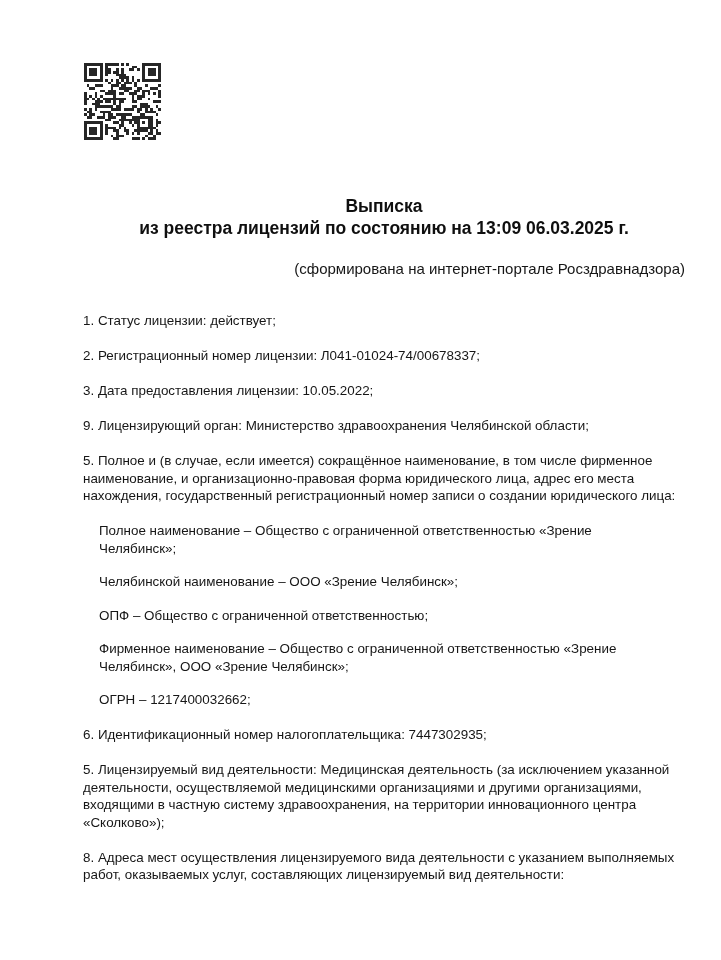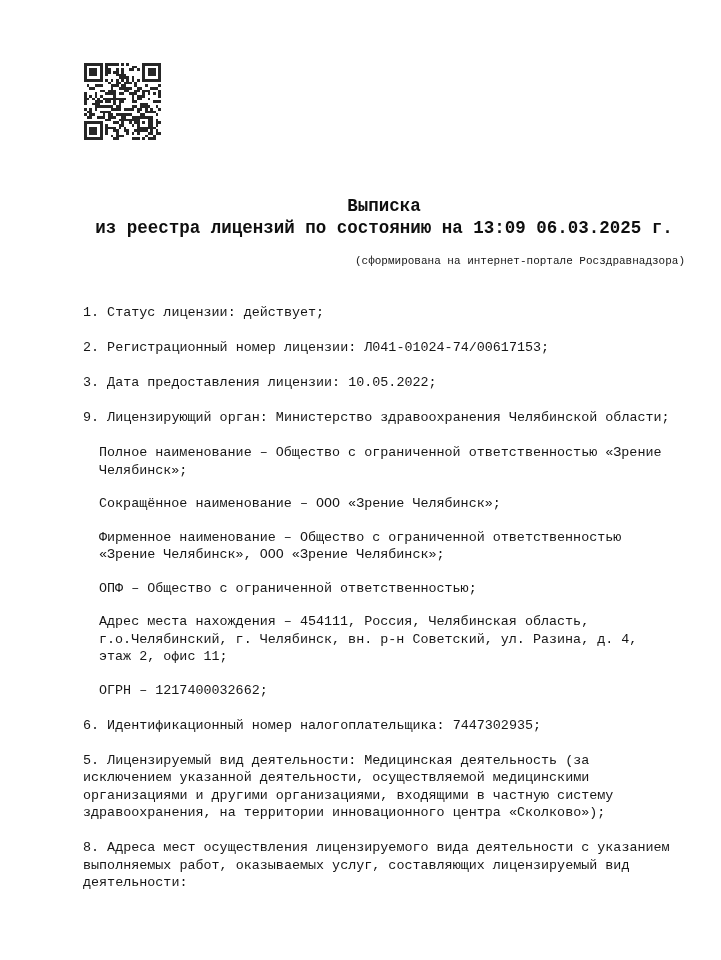--- a/index.html
+++ b/index.html
@@ -1,21 +1,21 @@
 <!DOCTYPE html>
 <html lang="ru"><head>
 <meta charset="utf-8">
 <style>
   html, body { margin: 0; padding: 0; background: #ffffff; }
   .page {
     position: relative;
     width: 721px;
     height: 960px;
     background: #ffffff;
-    font-family: Liberation Mono, monospace;
+    font-family: Liberation Sans, sans-serif;
     color: #161616;
     overflow: hidden;
   }
   .qr {
     position: absolute;
     left: 84px;
     top: 63px;
     width: 77px;
     height: 77px;
   }
@@ -30,23 +30,23 @@
   }
   .doc-title {
     text-align: center;
     font-weight: bold;
     font-size: 17.5px;
     line-height: 21.5px;
     color: #0f0f0f;
   }
   .note {
     text-align: right;
-    font-size: 11px;
+    font-size: 15px;
     line-height: 14px;
-    margin-top: 15px;
+    margin-top: 23px;
   }
   .para { margin: 36px 0 0 0; }
   .para ~ .para { margin-top: 17.5px; }
   .org-line { margin: 16px; }
 </style>
 </head>
 <body>
 
 <div class="page">
 
@@ -466,33 +466,33 @@
 
     <div class="doc-title">
       <div>Выписка</div>
       <div>из реестра лицензий по состоянию на 13:09 06.03.2025 г.</div>
     </div>
 
     <div class="note">(сформирована на интернет-портале Росздравнадзора)</div>
 
     <p class="para">1. Статус лицензии: действует;</p>
 
-    <p class="para">2. Регистрационный номер лицензии: Л041-01024-74/00617153;</p>
+    <p class="para">2. Регистрационный номер лицензии: Л041-01024-74/00678337;</p>
 
     <p class="para">3. Дата предоставления лицензии: 10.05.2022;</p>
 
     <p class="para">9. Лицензирующий орган: Министерство здравоохранения Челябинской области;</p>
 
+    <p class="para">5. Полное и (в случае, если имеется) сокращённое наименование, в том числе фирменное наименование, и организационно-правовая форма юридического лица, адрес его места нахождения, государственный регистрационный номер записи о создании юридического лица:</p>
 
     <div class="para">
       <div class="org-line">Полное наименование – Общество с ограниченной ответственностью «Зрение Челябинск»;</div>
-      <div class="org-line">Сокращённое наименование – ООО «Зрение Челябинск»;</div>
+      <div class="org-line">Челябинской наименование – ООО «Зрение Челябинск»;</div>
+      <div class="org-line">ОПФ – Общество с ограниченной ответственностью;</div>
       <div class="org-line">Фирменное наименование – Общество с ограниченной ответственностью «Зрение Челябинск», ООО «Зрение Челябинск»;</div>
-      <div class="org-line">ОПФ – Общество с ограниченной ответственностью;</div>
-      <div class="org-line">Адрес места нахождения – 454111, Россия, Челябинская область, г.о.Челябинский, г. Челябинск, вн. р-н Советский, ул. Разина, д. 4, этаж 2, офис 11;</div>
       <div class="org-line">ОГРН – 1217400032662;</div>
     </div>
 
     <p class="para">6. Идентификационный номер налогоплательщика: 7447302935;</p>
 
     <p class="para">5. Лицензируемый вид деятельности: Медицинская деятельность (за исключением указанной деятельности, осуществляемой медицинскими организациями и другими организациями, входящими в частную систему здравоохранения, на территории инновационного центра «Сколково»);</p>
 
     <p class="para">8. Адреса мест осуществления лицензируемого вида деятельности с указанием выполняемых работ, оказываемых услуг, составляющих лицензируемый вид деятельности:</p>
 
   </div>

